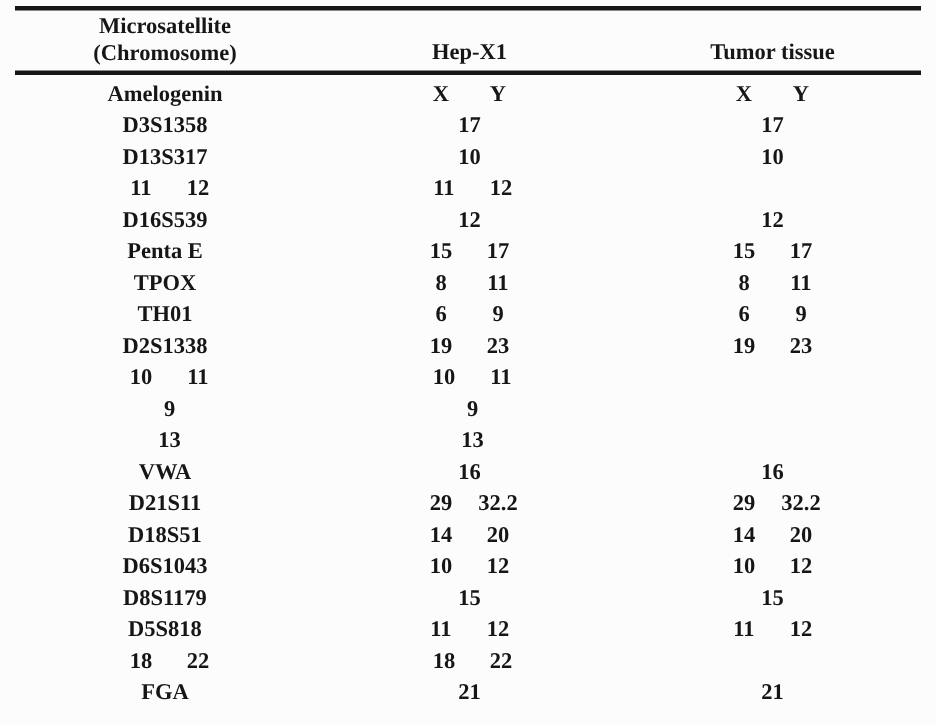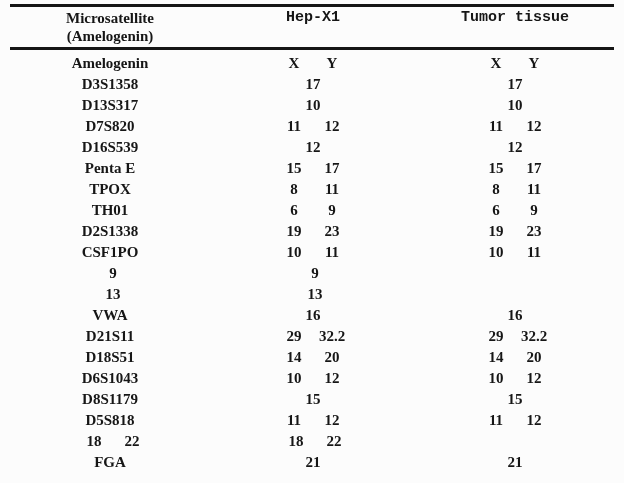--- a/index.html
+++ b/index.html
@@ -19,36 +19,36 @@
     top: 4px;
     width: 604px;
   }
   .rule {
     background: #161616;
     height: 3px;
     width: 100%;
   }
   .header-row {
     display: flex;
+    align-items: flex-end;
     padding: 2px 0 2px 0;
   }
   .col-marker { width: 200px; }
   .col-hep    { width: 206px; }
   .col-tumor  { width: 198px; }
   .header-marker {
     text-align: center;
     font-size: 15px;
     line-height: 18px;
   }
   .header-sample {
     text-align: center;
     font-size: 15px;
     line-height: 18px;
     padding-bottom: 1px;
-    font-family: Liberation Mono, monospace;
   }
   .rows { padding: 2px 0 17px 0; }
   .row {
     display: flex;
     align-items: center;
     height: 21px;
   }
   .cell-marker {
     text-align: center;
     font-size: 15px;
@@ -75,21 +75,21 @@
 </head>
 <body>
 
 <div class="page">
   <div class="str-table">
     <div class="rule rule-top"></div>
 
     <div class="header-row">
       <div class="col-marker header-marker">
         <div>Microsatellite</div>
-        <div>(Amelogenin)</div>
+        <div>(Chromosome)</div>
       </div>
       <div class="col-hep header-sample">Hep-X1</div>
       <div class="col-tumor header-sample">Tumor tissue</div>
     </div>
 
     <div class="rule rule-mid"></div>
 
     <div class="rows" id="rows">
         <div class="row">
           <div class="col-marker cell-marker">Amelogenin</div>
@@ -126,21 +126,20 @@
               <span class="allele">10</span>
             </div>
           </div>
           <div class="col-tumor cell-alleles">
             <div class="pair single">
               <span class="allele">10</span>
             </div>
           </div>
         </div>
         <div class="row">
-          <div class="col-marker cell-marker">D7S820</div>
           <div class="col-hep cell-alleles">
             <div class="pair">
               <span class="allele">11</span>
               <span class="allele">12</span>
             </div>
           </div>
           <div class="col-tumor cell-alleles">
             <div class="pair">
               <span class="allele">11</span>
               <span class="allele">12</span>
@@ -214,21 +213,20 @@
             </div>
           </div>
           <div class="col-tumor cell-alleles">
             <div class="pair">
               <span class="allele">19</span>
               <span class="allele">23</span>
             </div>
           </div>
         </div>
         <div class="row">
-          <div class="col-marker cell-marker">CSF1PO</div>
           <div class="col-hep cell-alleles">
             <div class="pair">
               <span class="allele">10</span>
               <span class="allele">11</span>
             </div>
           </div>
           <div class="col-tumor cell-alleles">
             <div class="pair">
               <span class="allele">10</span>
               <span class="allele">11</span>

